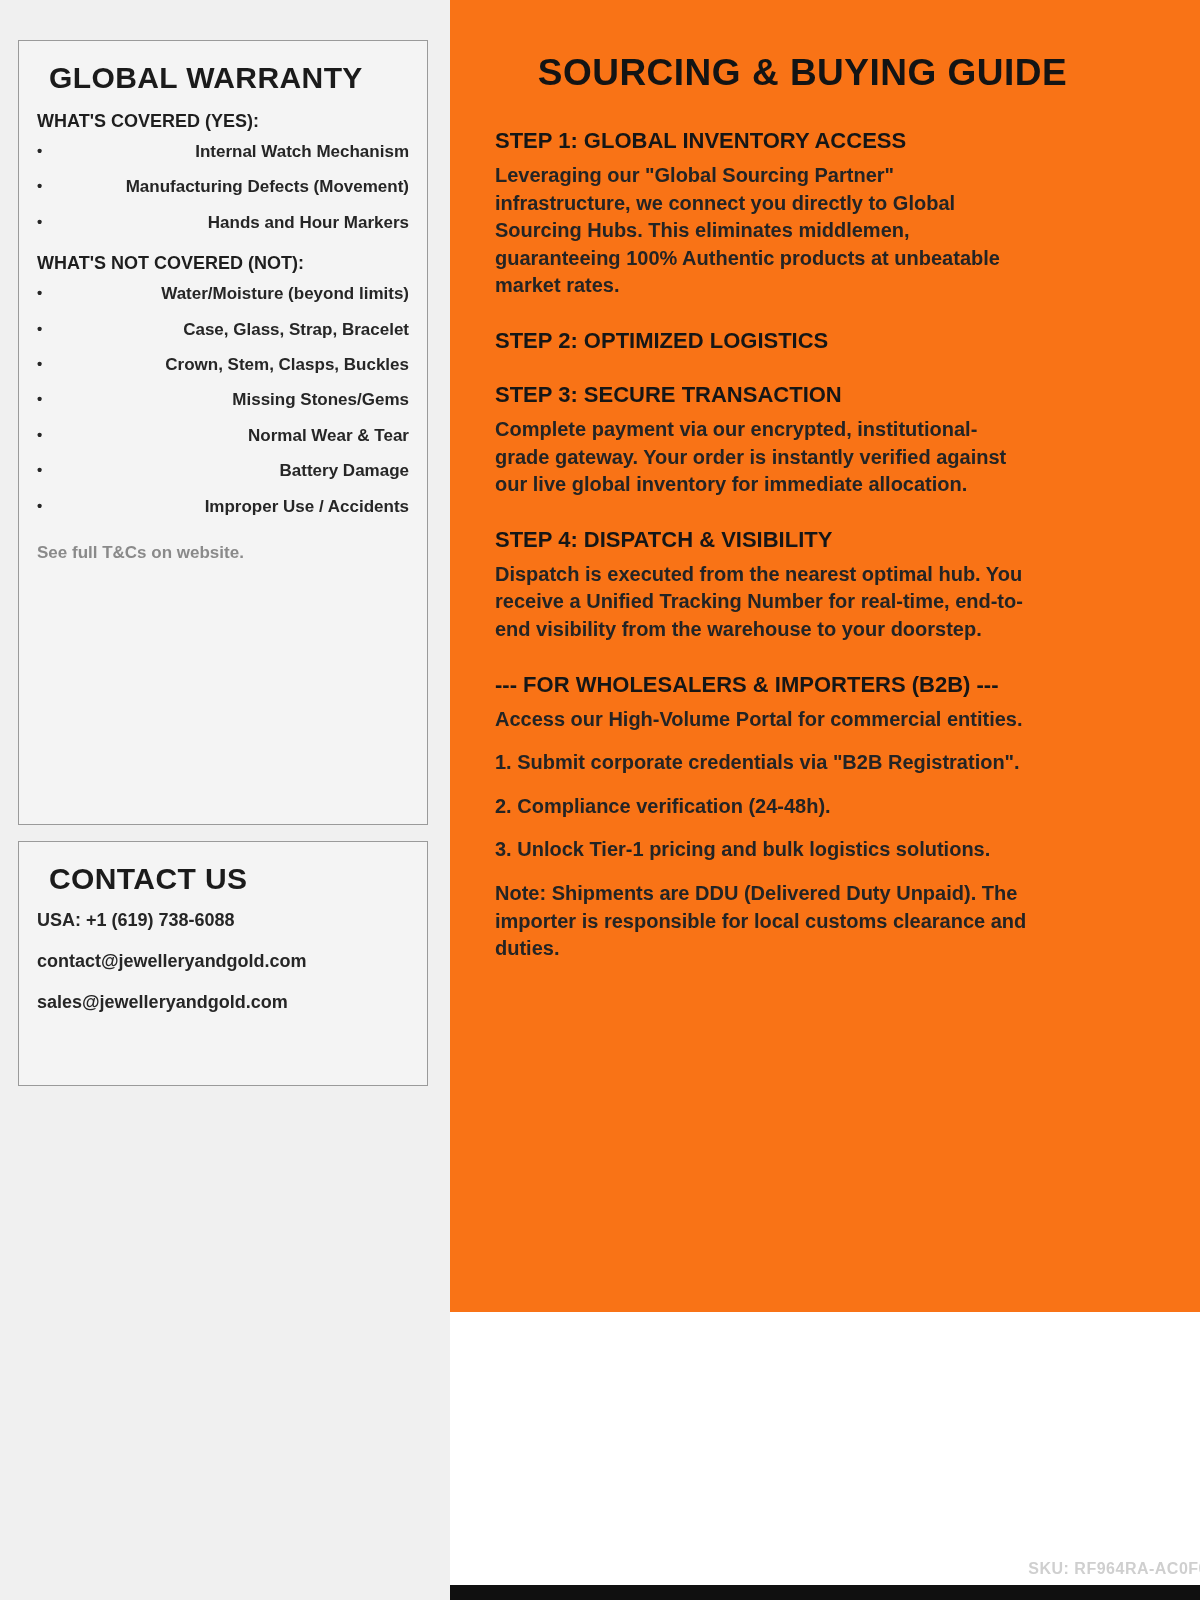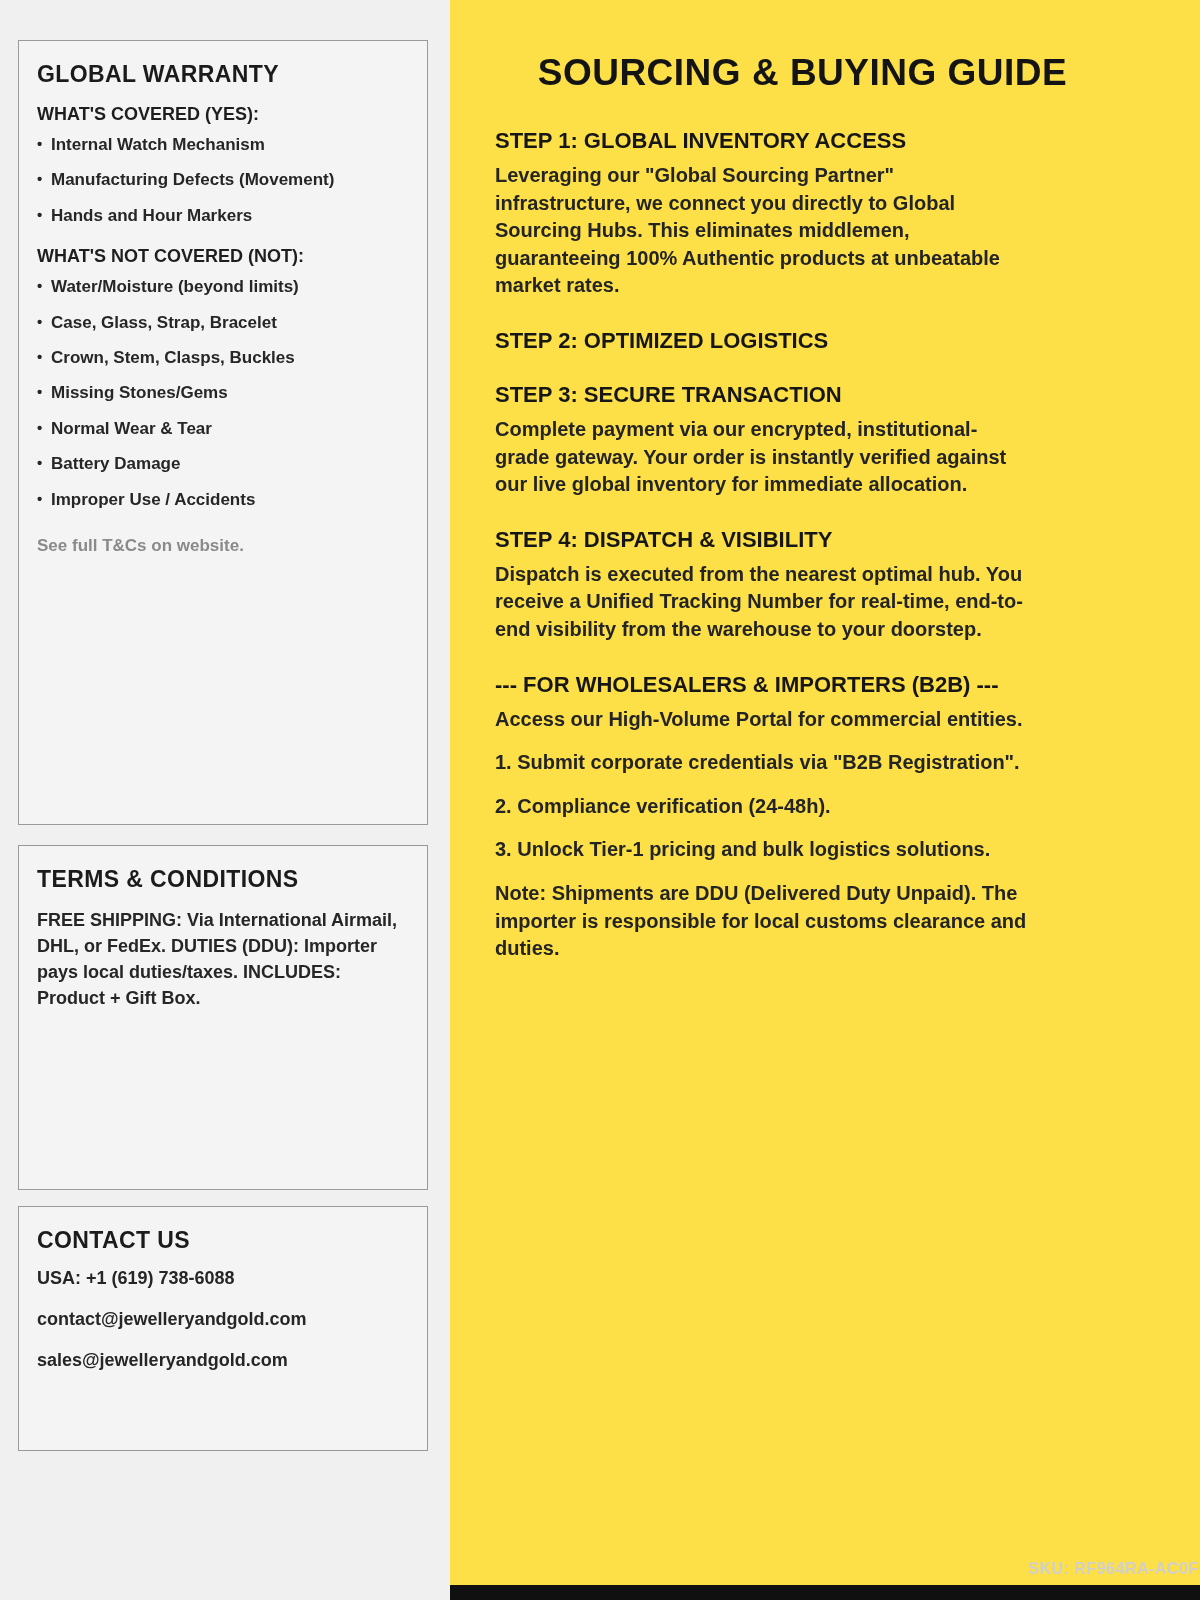--- a/index.html
+++ b/index.html
@@ -29,22 +29,22 @@
     margin-left: 18px;
     background: #f4f4f4;
     border: 1px solid #9a9a9a;
     padding: 20px 18px;
   }
   .box.warranty { height: 785px; }
   .box.terms    { height: 345px; margin-top: 20px; }
   .box.contact  { height: 245px; margin-top: 16px; }
 
   .box h2 {
-    margin: 0 0 14px 0;
-    font-size: 23px;
+    margin: 0 0 14px 12px;
+    font-size: 30px;
     font-weight: 700;
     letter-spacing: 0.4px;
     color: #1b1b1b;
   }
   .box h3 {
     margin: 20px 0 10px 0;
     font-size: 18px;
     font-weight: 700;
     color: #1e1e1e;
   }
@@ -55,20 +55,21 @@
     padding: 0;
   }
   .box ul li {
     font-size: 17px;
     font-weight: 600;
     color: #262626;
     padding-left: 14px;
     position: relative;
     margin: 0 0 15px 0;
     line-height: 1.2;
+    text-align: right;
   }
   .box ul li::before {
     content: "•";
     position: absolute;
     left: 0;
     top: 0;
     font-size: 15px;
     color: #262626;
   }
   .box .note {
@@ -89,24 +90,24 @@
     font-size: 18px;
     font-weight: 700;
     color: #262626;
   }
 
   
   .main {
     position: absolute;
     left: 450px; top: 0;
     width: 750px;
-    height: 1600px;
+    height: 1312px;
     box-sizing: border-box;
     padding: 52px 110px 0 45px;
-    background: #fde047;
+    background: #f97316;
   }
   .main h1 {
     margin: 0 0 34px 0;
     width: 615px;
     text-align: center;
     font-size: 37px;
     font-weight: 700;
     letter-spacing: 0.5px;
     color: #141414;
   }
@@ -167,24 +168,20 @@
       <li>Case, Glass, Strap, Bracelet</li>
       <li>Crown, Stem, Clasps, Buckles</li>
       <li>Missing Stones/Gems</li>
       <li>Normal Wear &amp; Tear</li>
       <li>Battery Damage</li>
       <li>Improper Use / Accidents</li>
     </ul>
     <p class="note">See full T&amp;Cs on website.</p>
   </section>
 
-  <section class="box terms">
-    <h2>TERMS &amp; CONDITIONS</h2>
-    <p class="body-text">FREE SHIPPING: Via International Airmail, DHL, or FedEx.  DUTIES (DDU): Importer pays local duties/taxes.  INCLUDES: Product + Gift Box.</p>
-  </section>
 
   <section class="box contact">
     <h2>CONTACT US</h2>
     <p class="contact-line">USA: +1 (619) 738-6088</p>
     <p class="contact-line">contact@jewelleryandgold.com</p>
     <p class="contact-line">sales@jewelleryandgold.com</p>
   </section>
 
 </aside>
 

